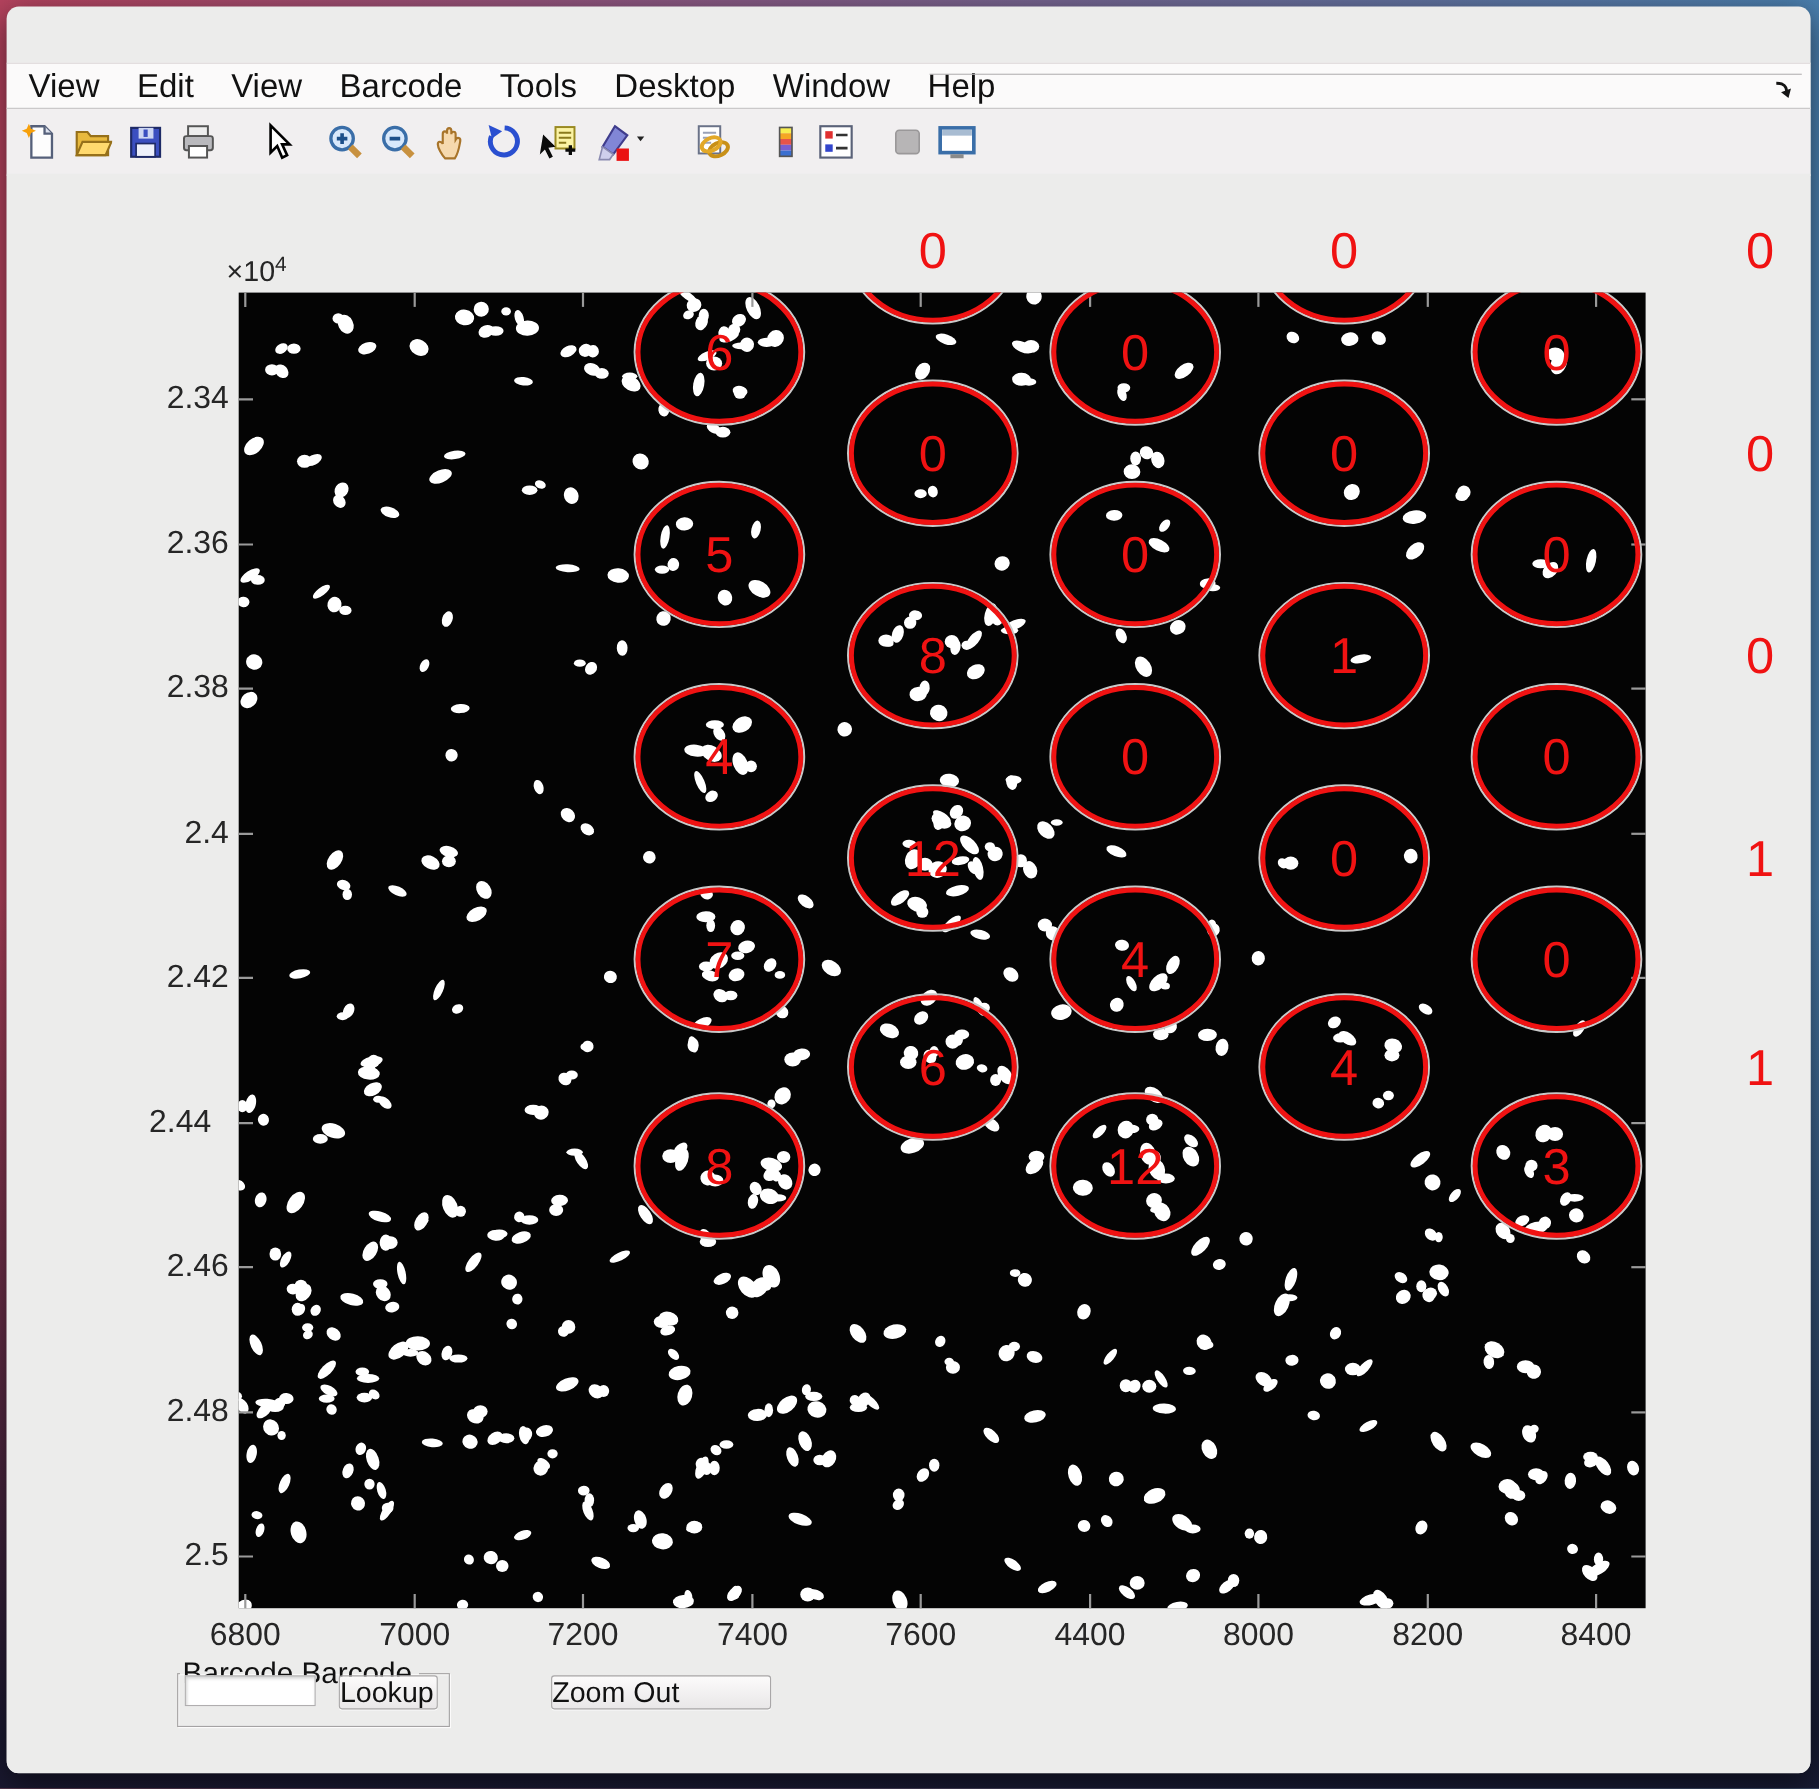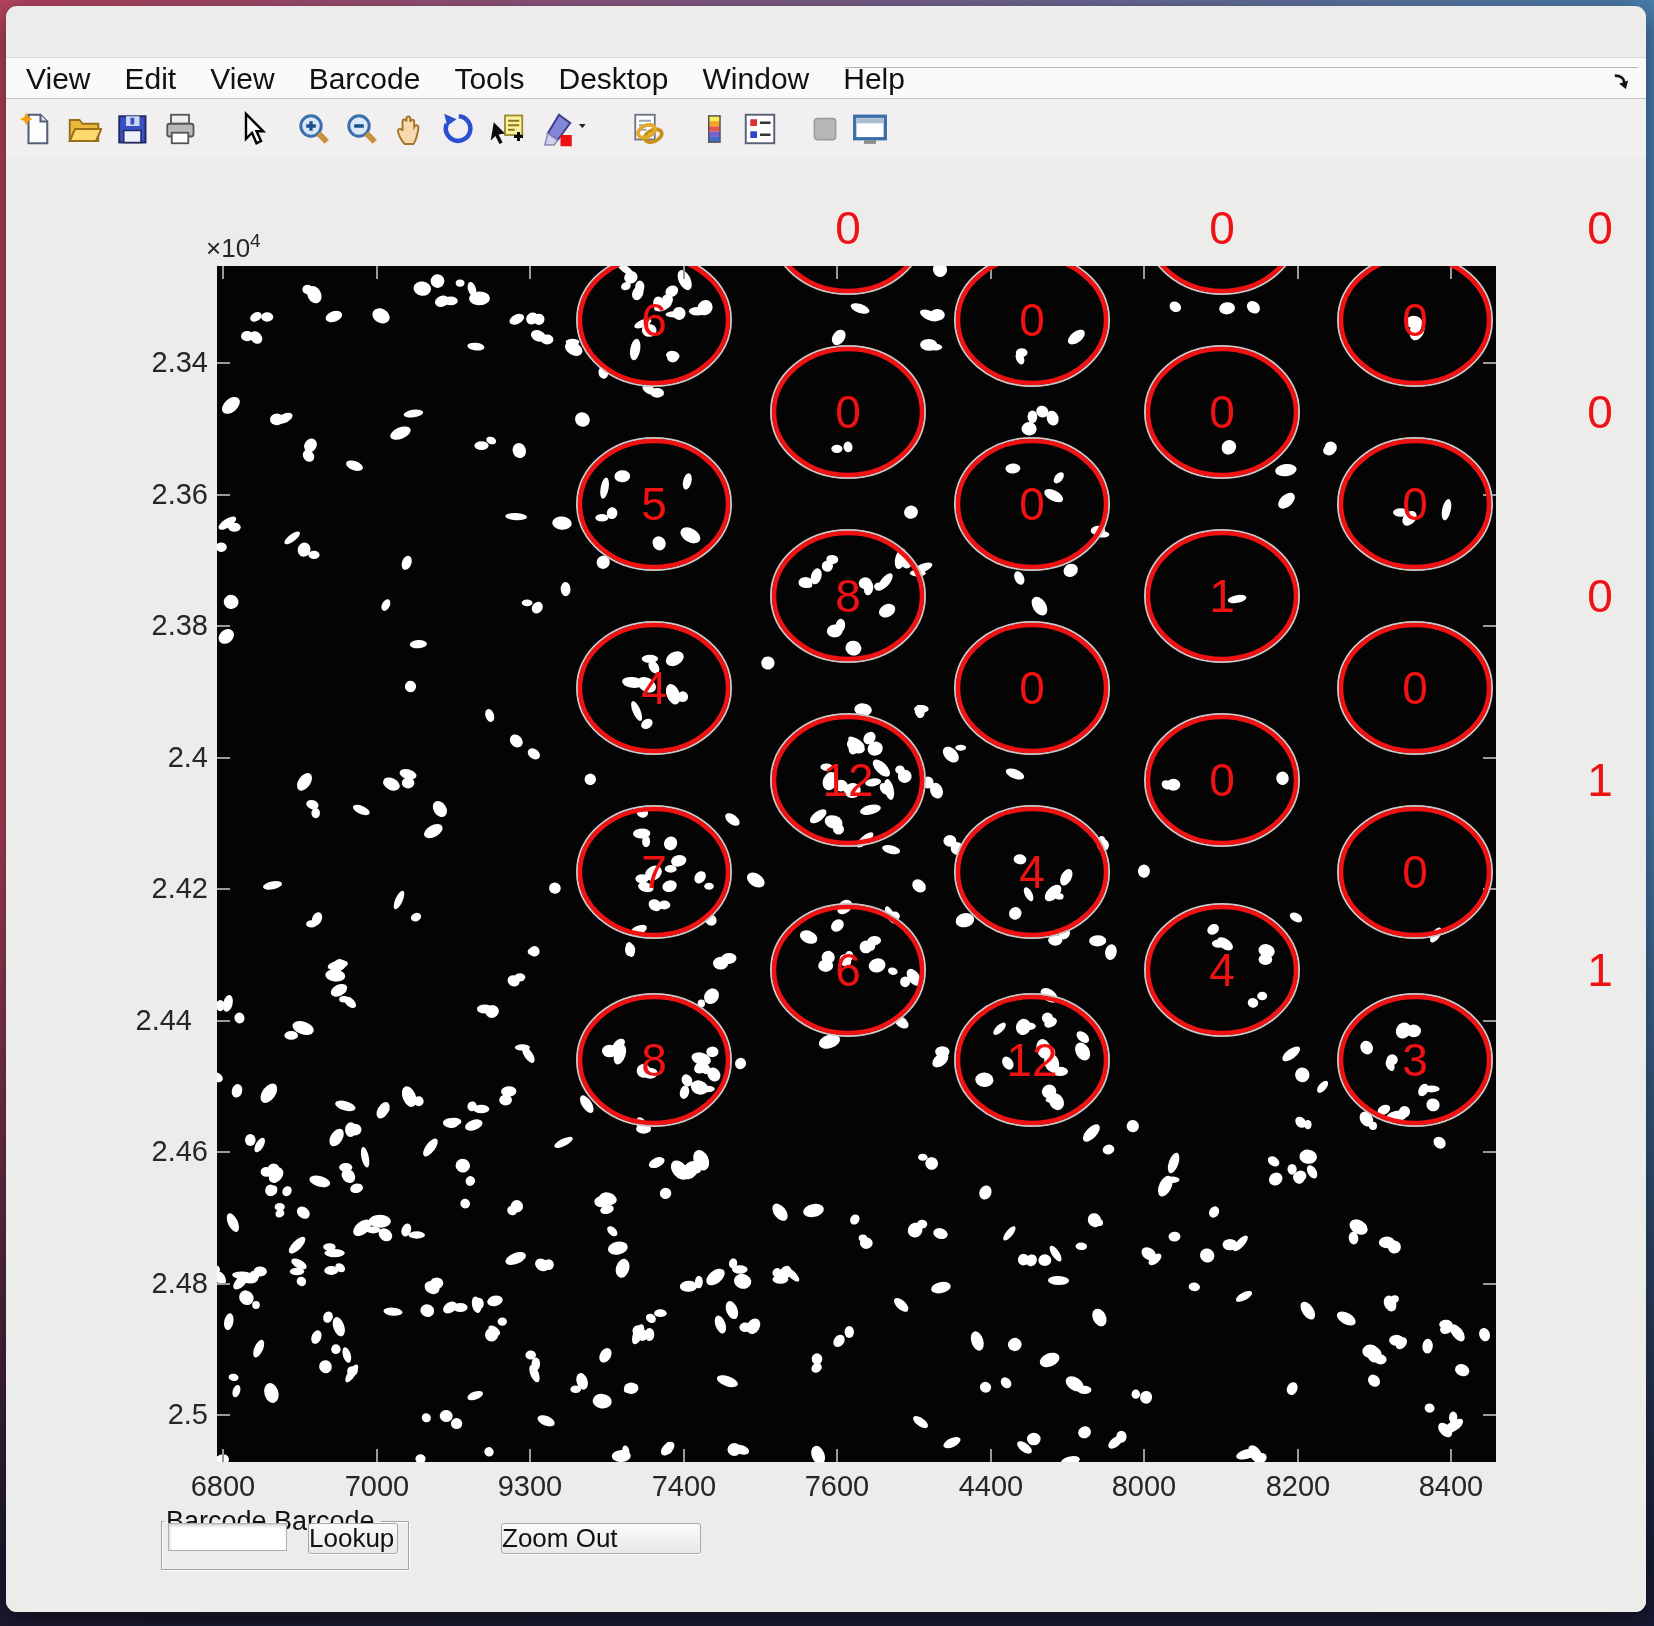--- a/index.html
+++ b/index.html
@@ -959,20 +959,20 @@
     <div class="ytick" style="left: 112px; top: 472px;">2.36</div>
     <div class="ytick" style="left: 112px; top: 603px;">2.38</div>
     <div class="ytick" style="left: 112px; top: 735px;">2.4</div>
     <div class="ytick" style="left: 112px; top: 866px;">2.42</div>
     <div class="ytick" style="left: 96px; top: 998px;">2.44</div>
     <div class="ytick" style="left: 112px; top: 1129px;">2.46</div>
     <div class="ytick" style="left: 112px; top: 1261px;">2.48</div>
     <div class="ytick" style="left: 112px; top: 1392px;">2.5</div>
     <div class="xtick" style="left: 147px; top: 1464px;">6800</div>
     <div class="xtick" style="left: 301px; top: 1464px;">7000</div>
-    <div class="xtick" style="left: 454px; top: 1464px;">9300</div>
+    <div class="xtick" style="left: 454px; top: 1464px;">7200</div>
     <div class="xtick" style="left: 608px; top: 1464px;">7400</div>
     <div class="xtick" style="left: 761px; top: 1464px;">7600</div>
     <div class="xtick" style="left: 915px; top: 1464px;">4400</div>
     <div class="xtick" style="left: 1068px; top: 1464px;">8000</div>
     <div class="xtick" style="left: 1222px; top: 1464px;">8200</div>
     <div class="xtick" style="left: 1375px; top: 1464px;">8400</div>
   </div>
 
 </body></html>

